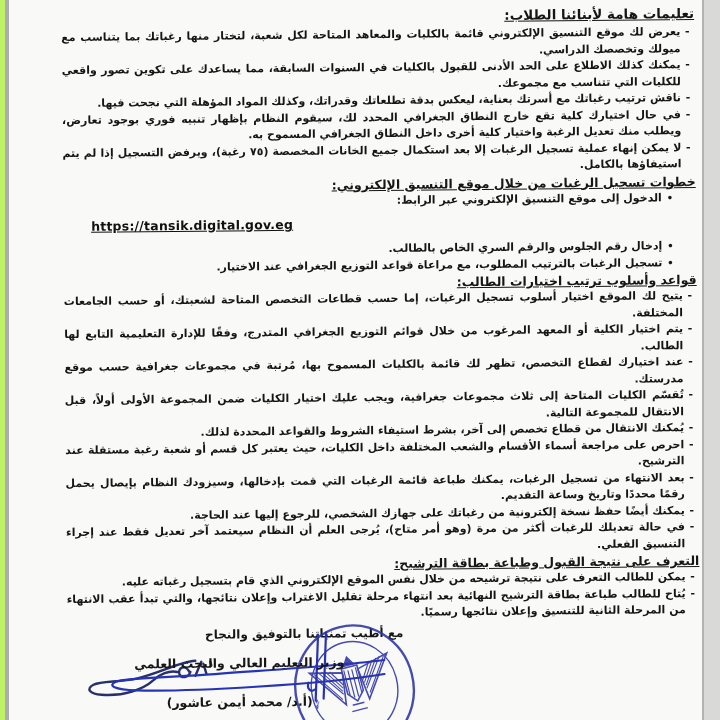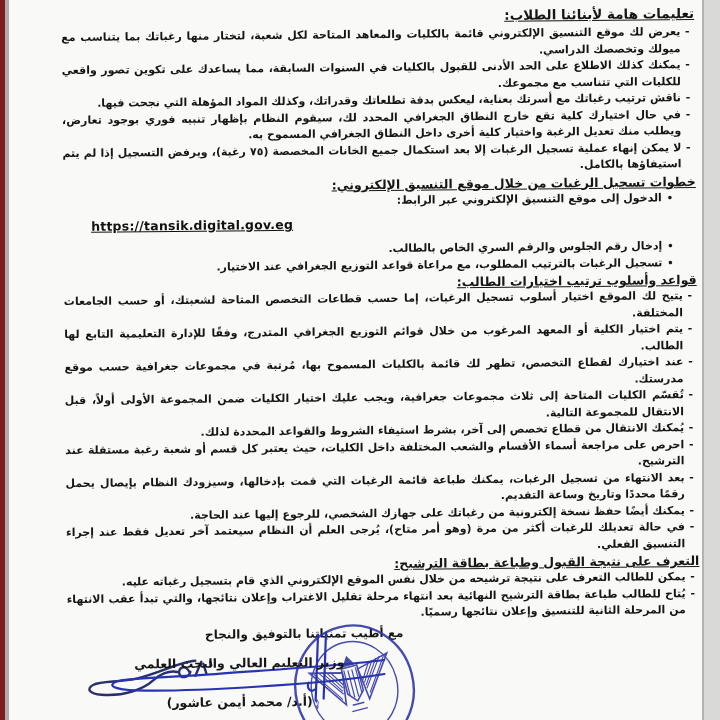--- a/index.html
+++ b/index.html
@@ -1,18 +1,18 @@
 <!DOCTYPE html>
 <html lang="ar"><head>
 <meta charset="utf-8">
 <style>
   html,body{margin:0;padding:0;}
   body{width:720px;height:720px;overflow:hidden;background:#ffffff;
        font-family:"DejaVu Sans",sans-serif;}
-  .photo{position:relative;width:720px;height:720px;background:#7f1d1d;}
+  .photo{position:relative;width:720px;height:720px;background:#bef264;}
   .edge-left{position:absolute;left:5px;top:0;bottom:0;width:4px;background:#adadab;z-index:5;}
   .edge-right-band{position:absolute;right:0;top:0;bottom:0;width:16px;background:#d9d9d7;z-index:5;}
   .edge-right-line{position:absolute;right:16px;top:0;bottom:0;width:2px;background:#b3b3b1;z-index:5;}
   .paper{position:absolute;left:9px;right:18px;top:0;bottom:0;background:#f9f9f7;}
   .content{position:absolute;top:5px;left:52px;right:8px;direction:rtl;color:#161616;
            transform:rotate(-0.55deg);transform-origin:top right;font-weight:700;}
   .doc-title{font-size:13.5px;text-decoration:underline;text-align:right;margin:0 0 3px 0;}
   .sec-heading{font-size:12.5px;text-decoration:underline;margin:1px 0 1px 0;text-align:right;}
   .row{display:flex;flex-direction:row;font-size:11px;line-height:16.5px;text-align:justify;}
   .row .marker{flex:0 0 14px;text-align:center;}

